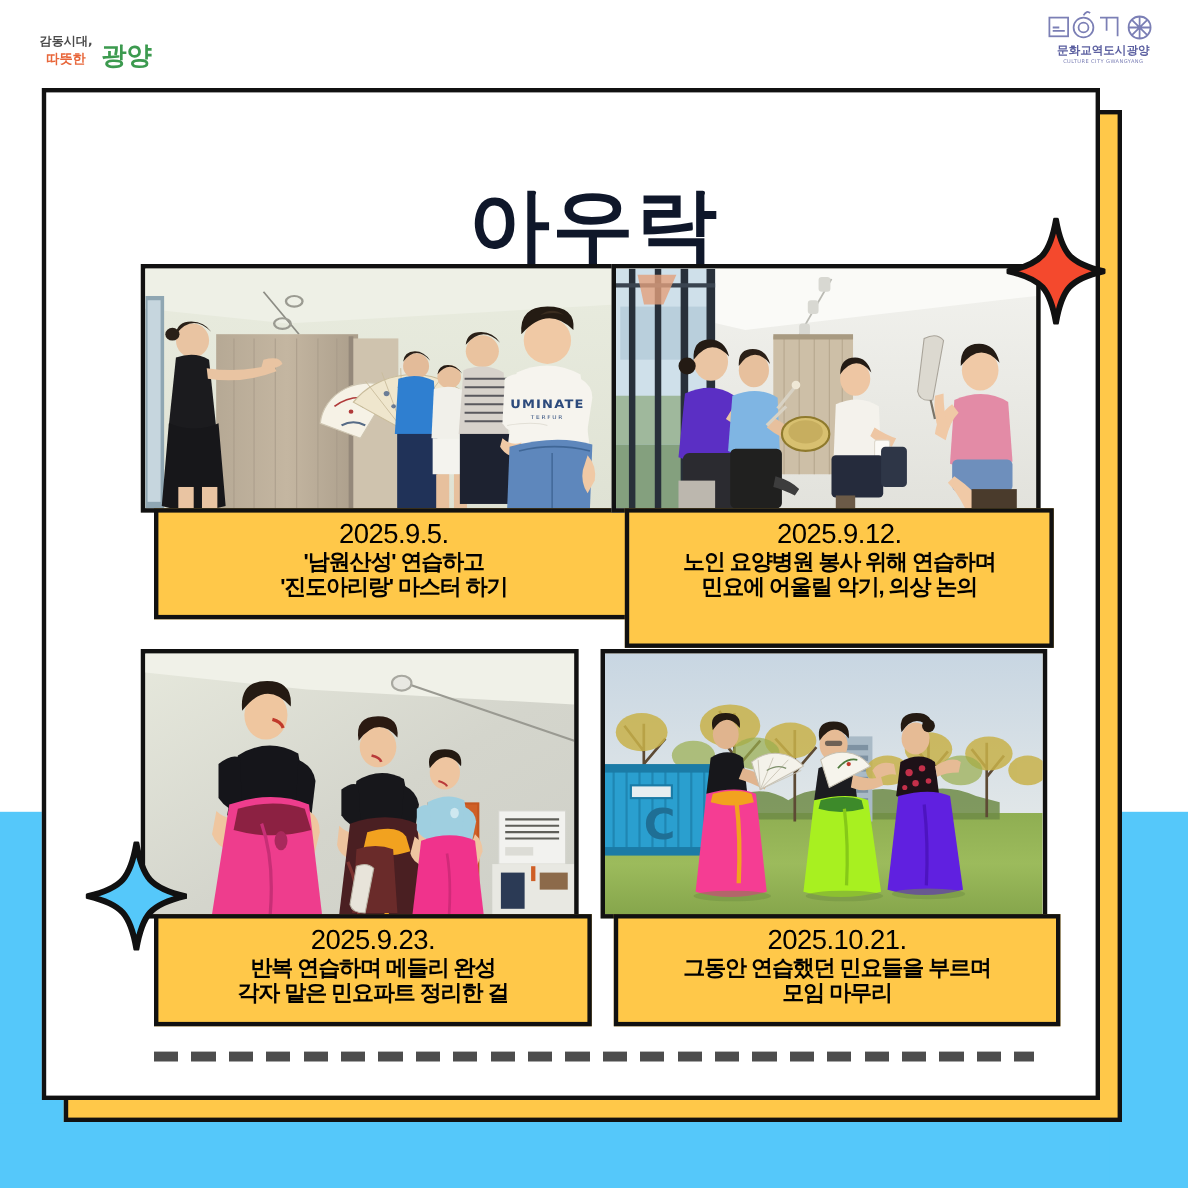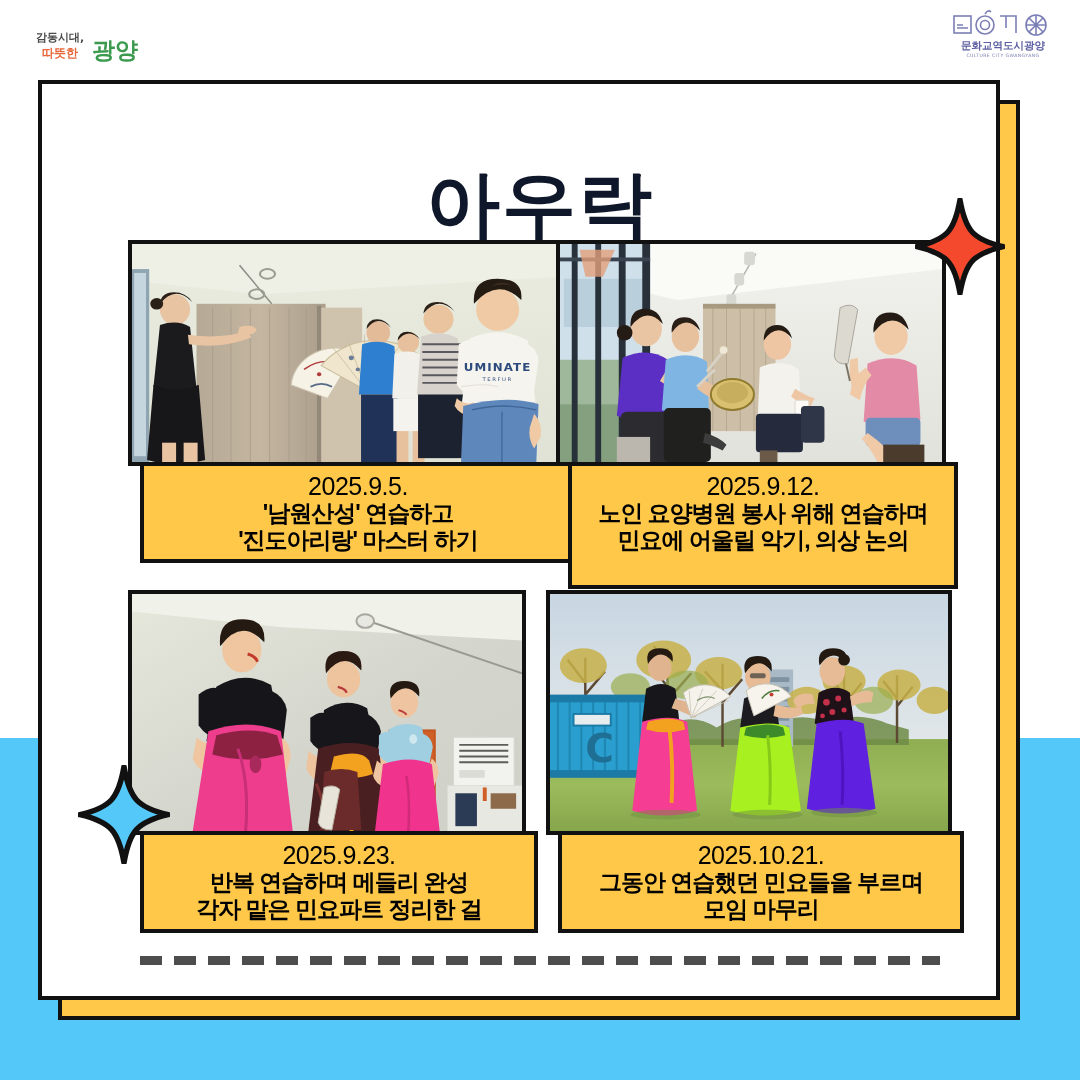--- a/index.html
+++ b/index.html
@@ -57,21 +57,21 @@
     position:absolute;left:0;width:100%;
     background:#ffc849;border:4px solid #111;box-sizing:border-box;
     padding:6px 4px 8px;text-align:center;color:#000;margin-left:12px;
   }
   #card-0 .caption{top:222px;height:101px;}
   #card-1 .caption{top:222px;height:127px;}
   #card-2 .caption{top:241px;height:102px;}
   #card-3 .caption{top:241px;height:102px;}
 
   .cap-date{font-size:25px;font-weight:400;line-height:1.12;letter-spacing:-0.5px;}
-  .cap-line{font-size:23px;font-weight:700;line-height:1.17;letter-spacing:-1px;}
+  .cap-line{font-size:20px;font-weight:700;line-height:1.17;letter-spacing:-1px;}
 
   
   #sparkle-red{position:absolute;left:915px;top:198px;width:90px;height:98px;z-index:6;}
   #sparkle-blue{position:absolute;left:78px;top:765px;width:92px;height:100px;z-index:6;}
 
   
   #divider{
     position:absolute;left:140px;top:956px;width:800px;height:9px;
     background:repeating-linear-gradient(to right,#4d4d4d 0,#4d4d4d 22px,transparent 22px,transparent 34px);
   }

